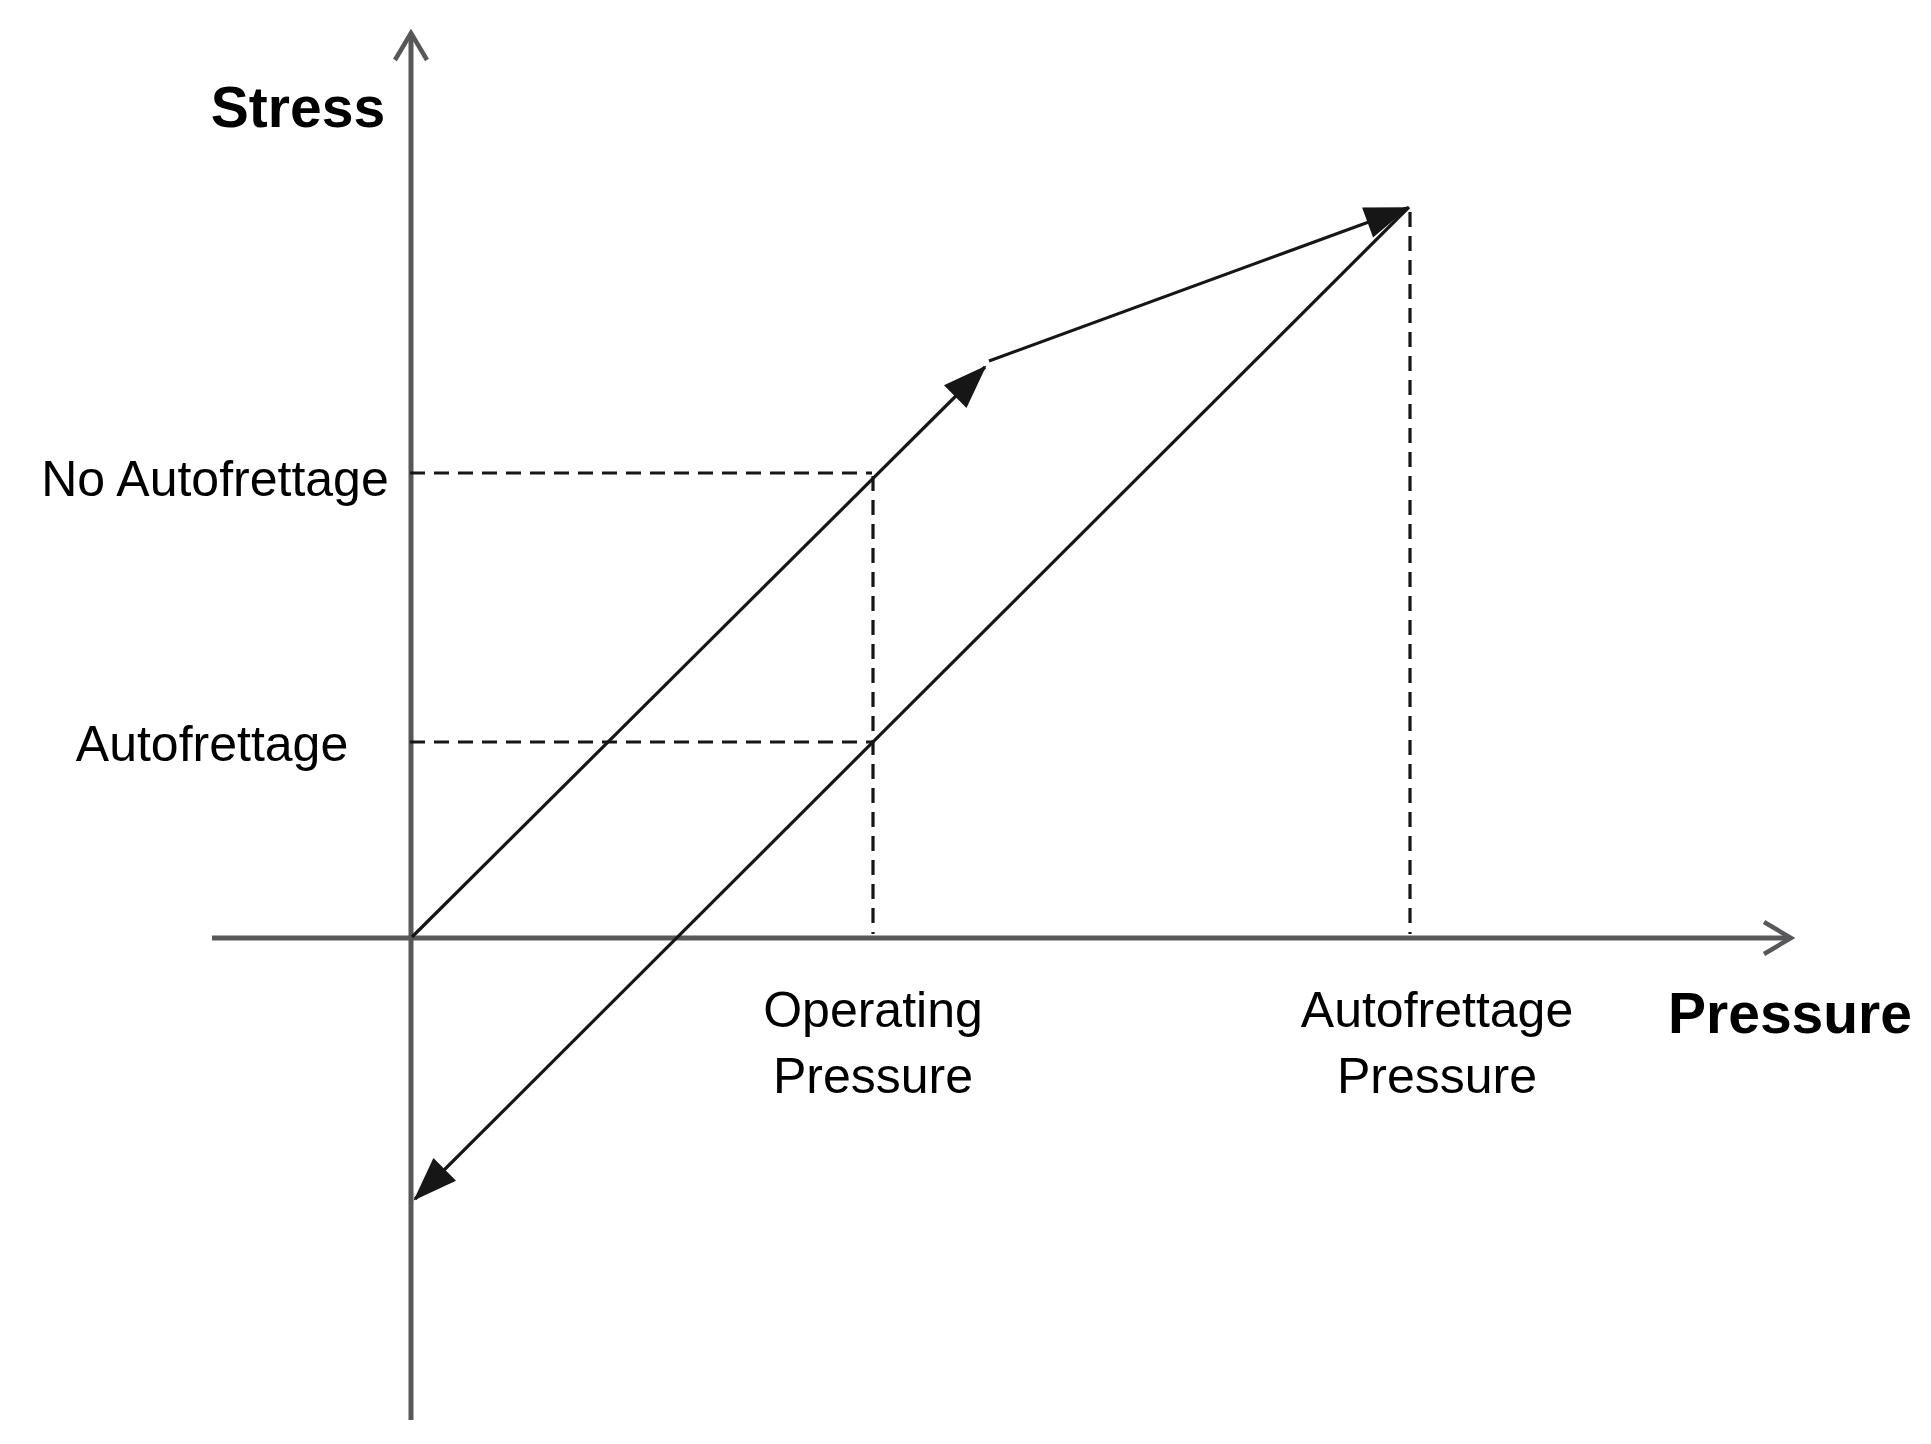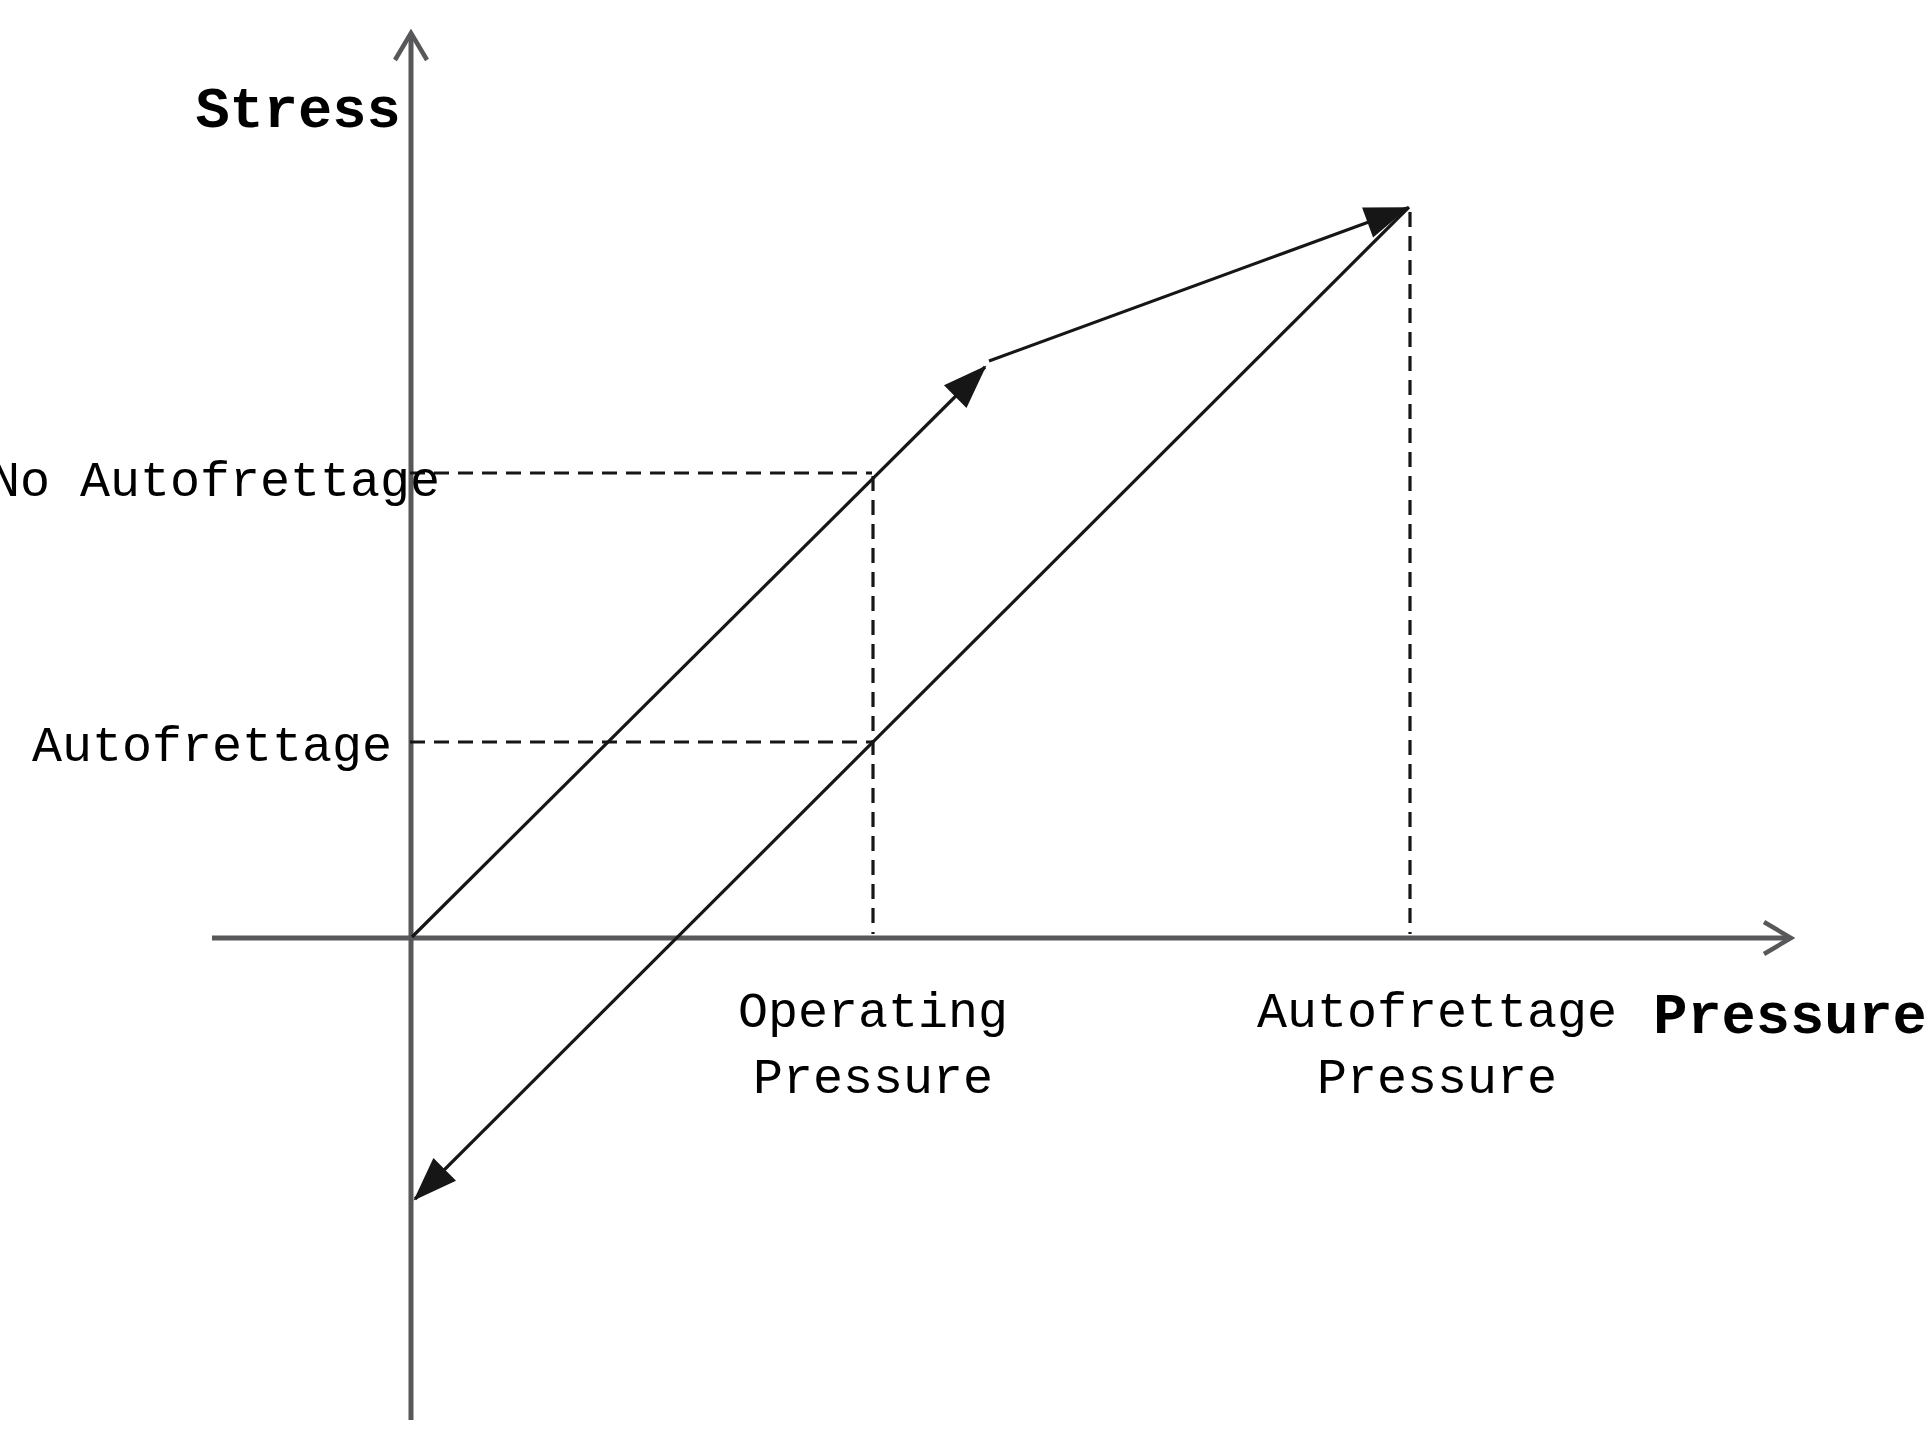--- a/index.html
+++ b/index.html
@@ -5,21 +5,21 @@
   html, body {
     margin: 0;
     padding: 0;
     background: #ffffff;
   }
   .figure-canvas {
     position: relative;
     width: 1931px;
     height: 1444px;
     background: #ffffff;
-    font-family: Liberation Mono, monospace;
+    font-family: Liberation Sans, sans-serif;
     overflow: hidden;
     border-radius: 30px;
   }
   .figure-canvas svg {
     display: block;
     width: 100%;
     height: 100%;
   }
   text {
     fill: #000000;

